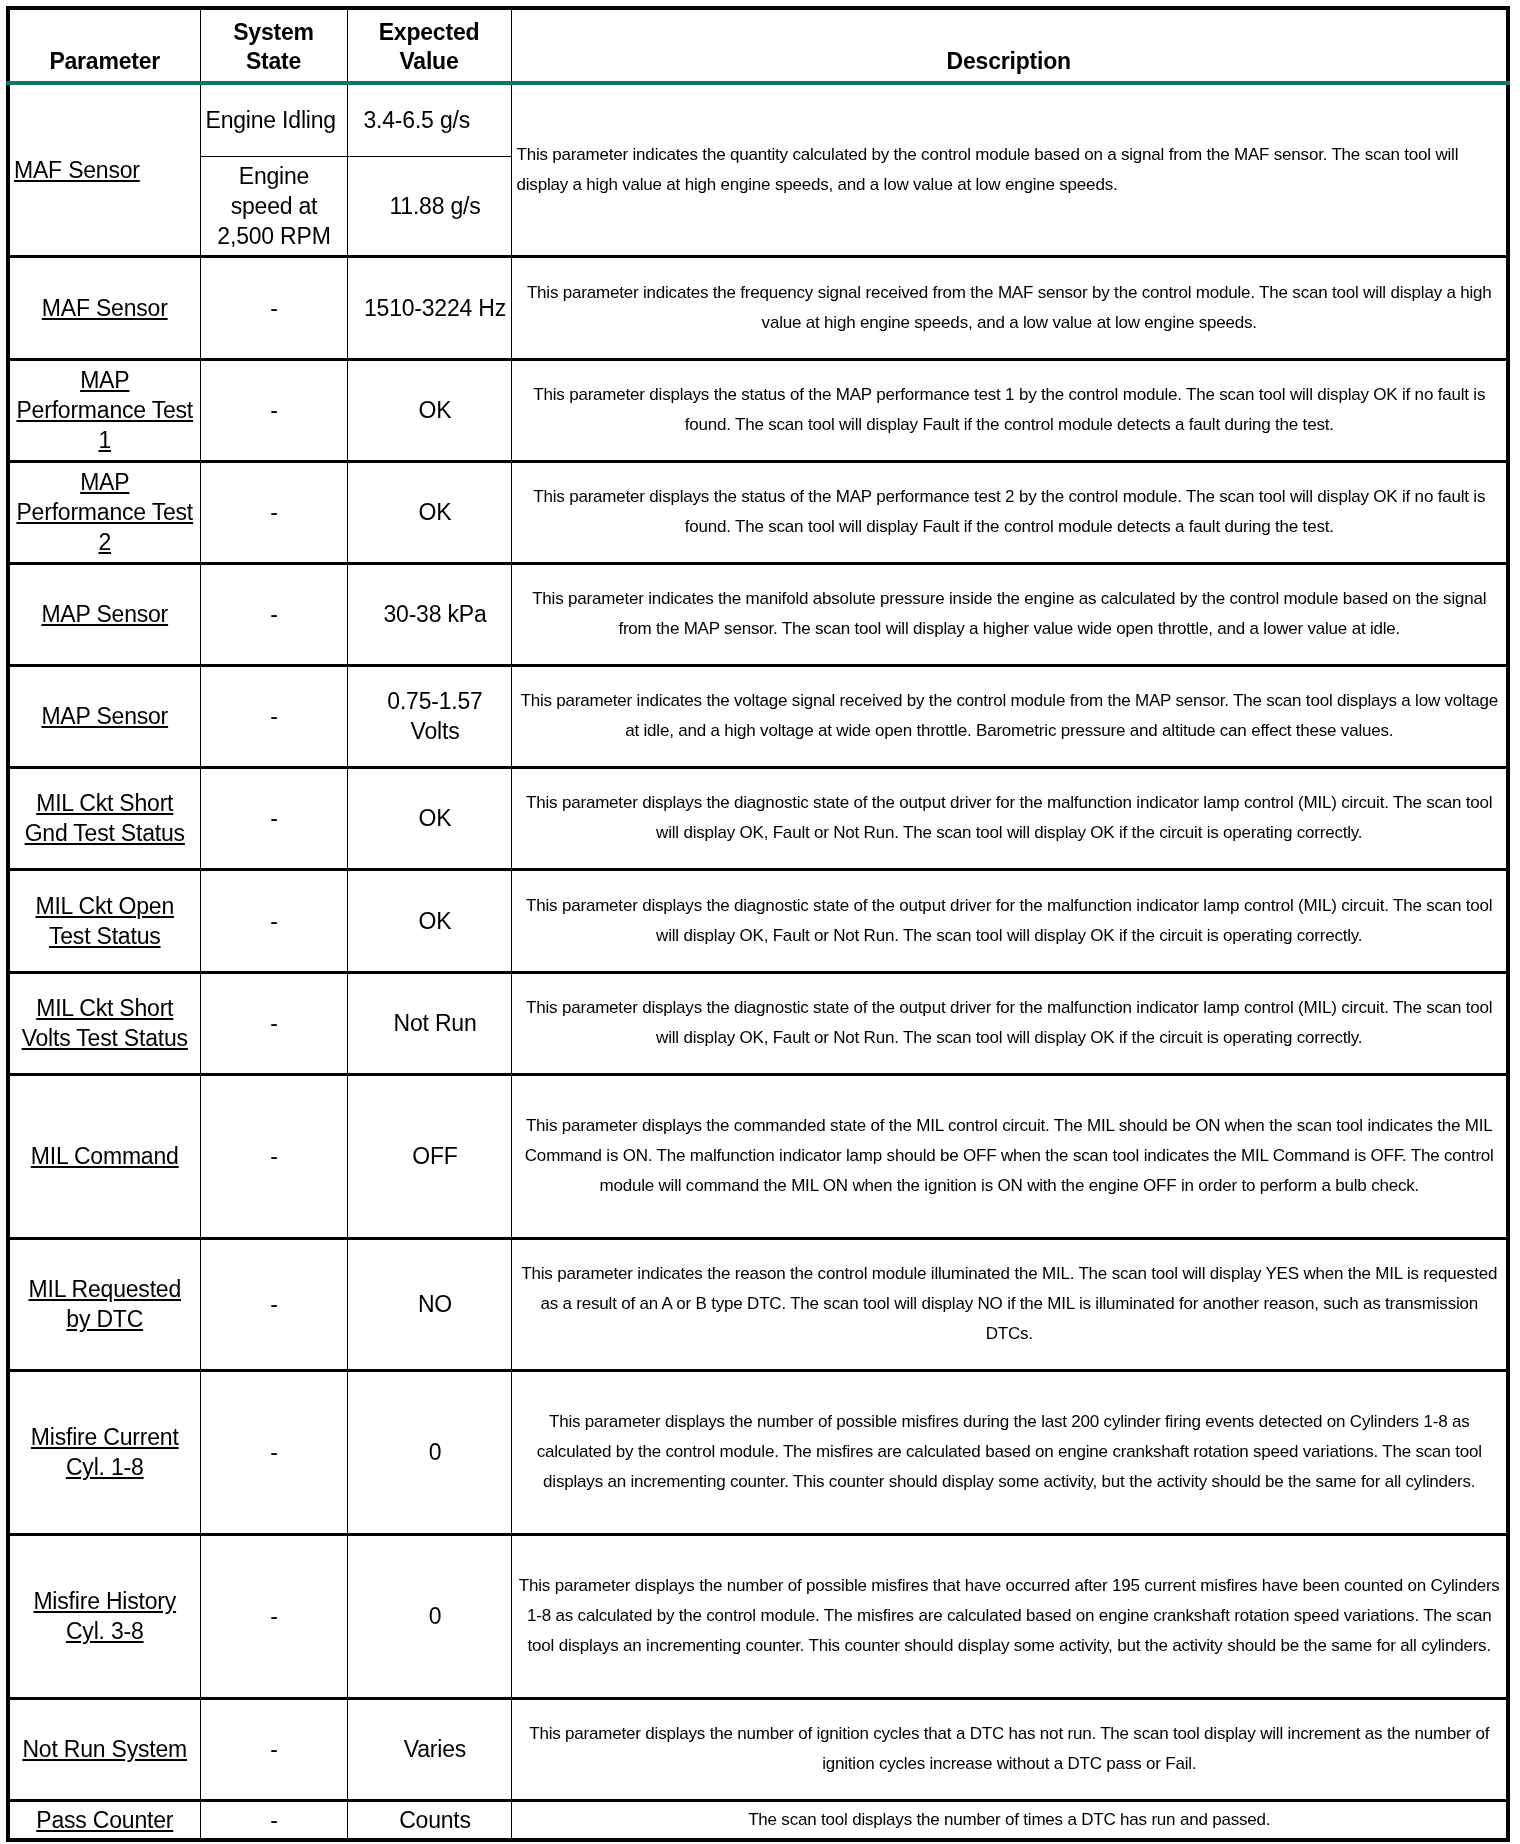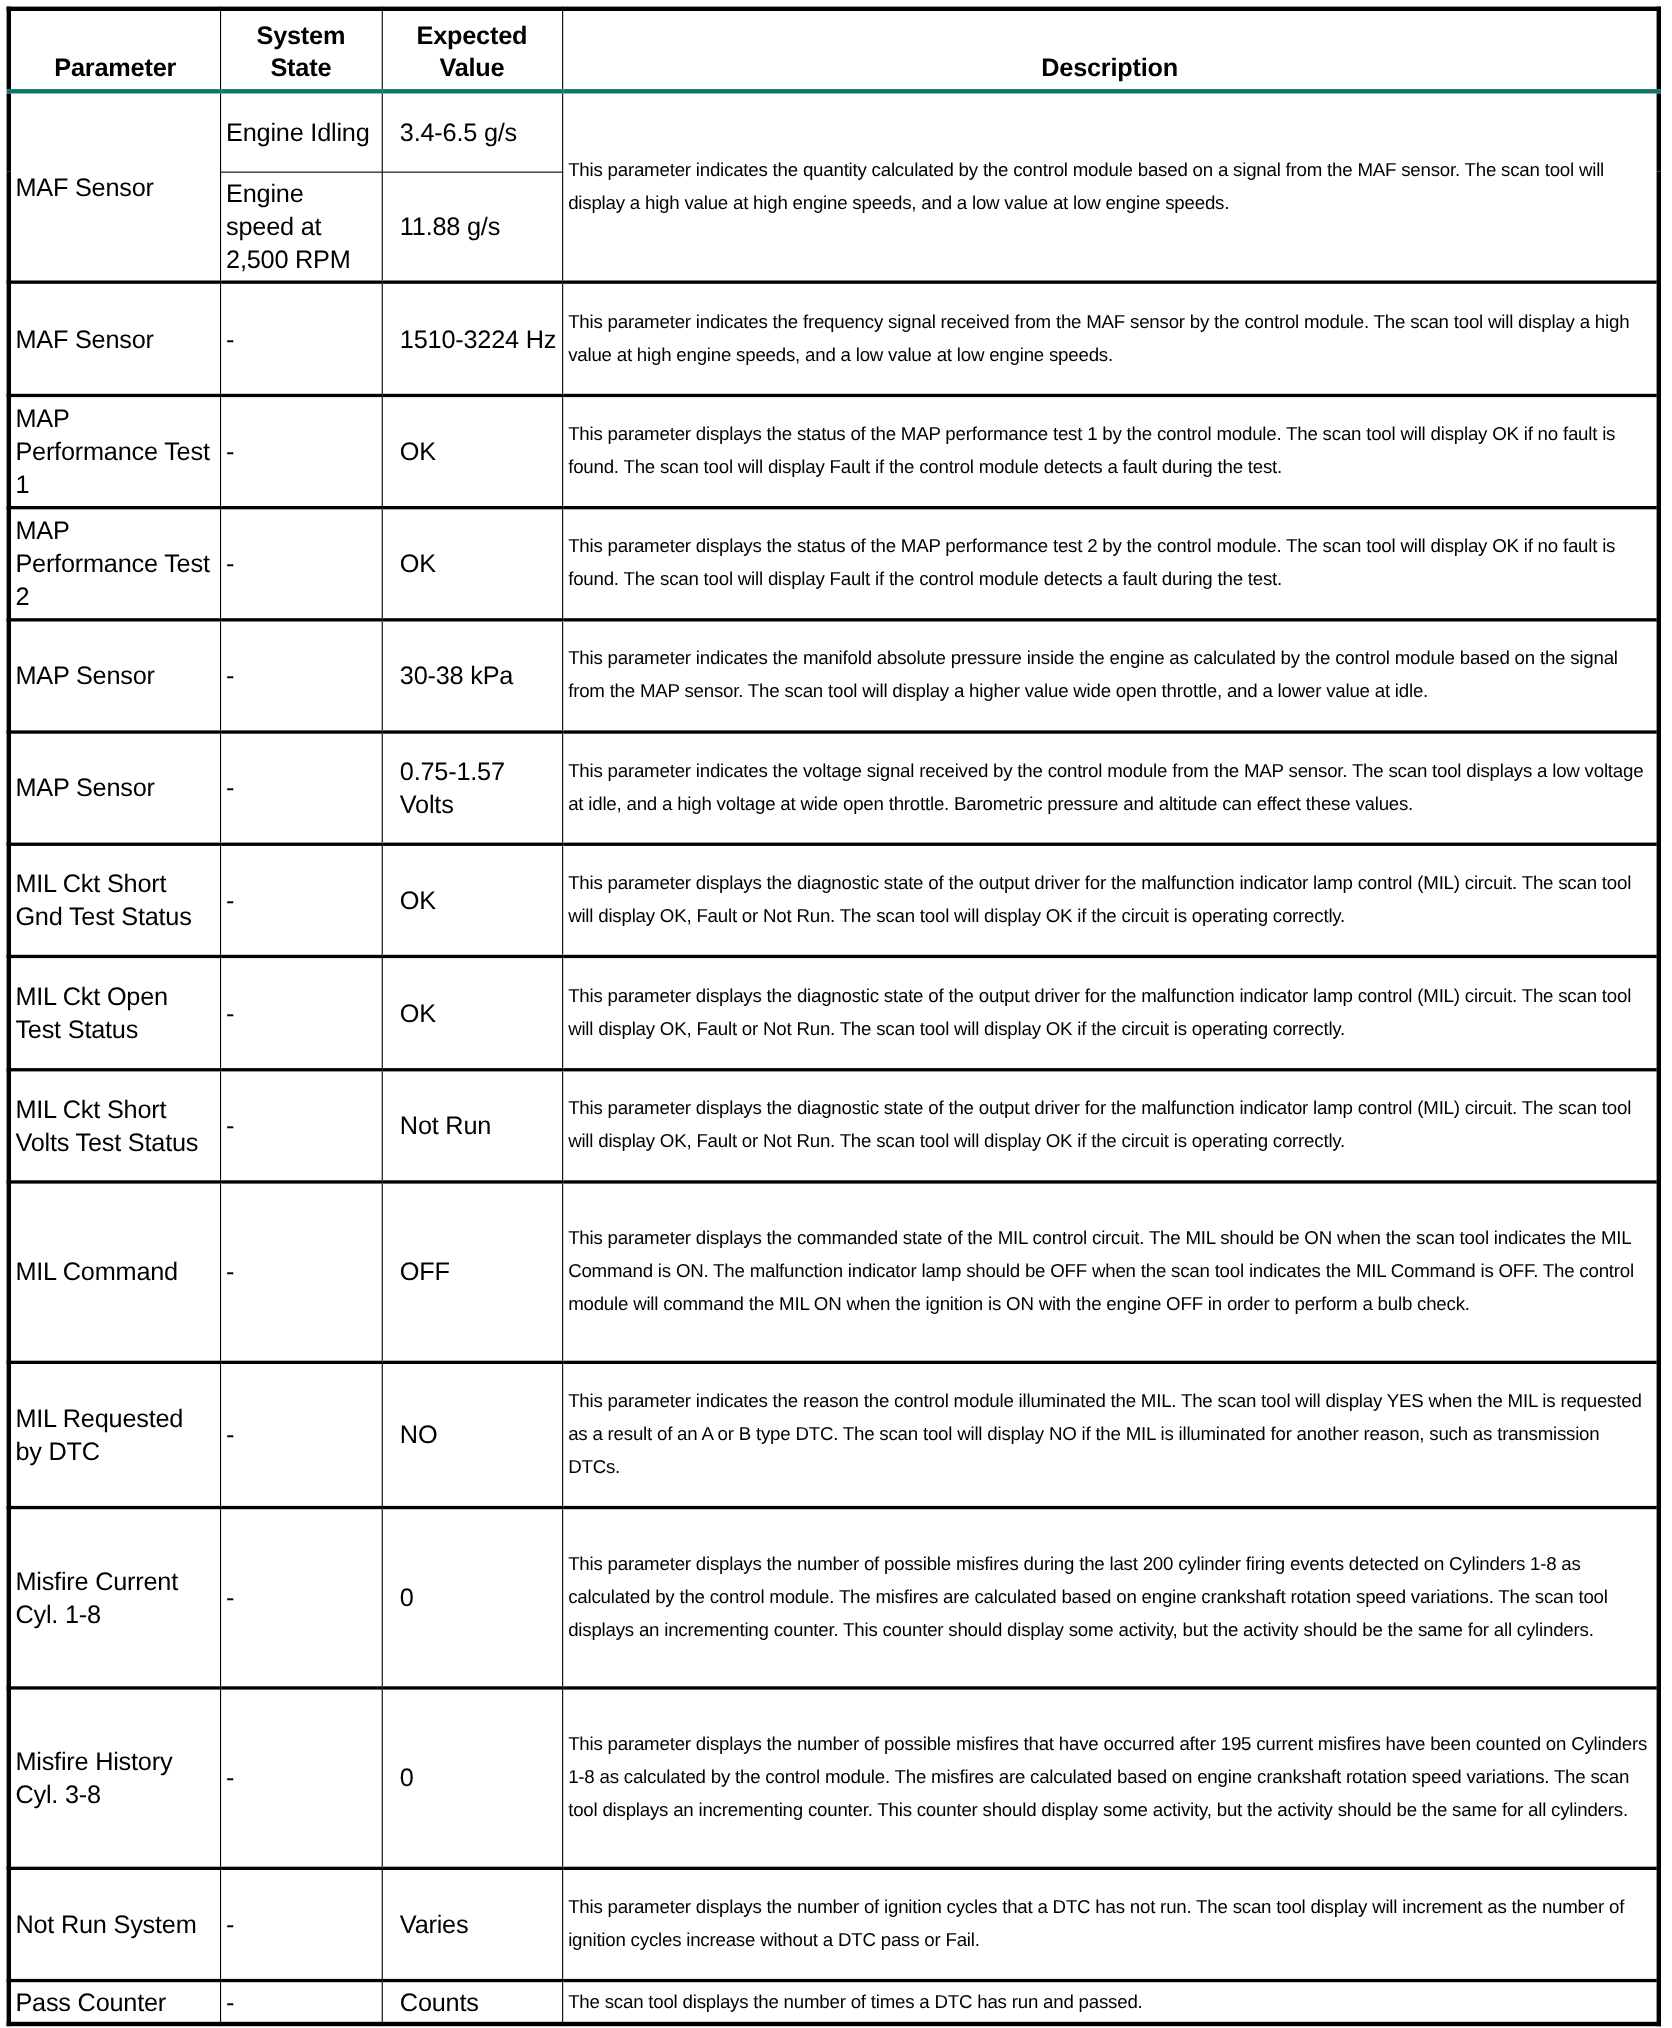--- a/index.html
+++ b/index.html
@@ -31,24 +31,24 @@
   }
   table.params th {
     font-weight: bold;
     text-align: center;
     vertical-align: bottom;
     padding-bottom: 5px;
     height: 66px;
     line-height: 29px;
     border-bottom: 4px solid #0f766e;
   }
-  table.params tr.row > td { border-bottom-width: 3px; }
+  table.params tr.row > td { border-bottom-width: 3px; text-align: center; }
   table.params td.sub-top { border-bottom-width: 1px !important; }
   table.params td.desc { padding: 3px 4px 3px 5px; font-size: 17px; }
-  table.params td.param { padding-left: 4px; }
+  table.params td.param { padding-left: 4px; text-decoration: underline; }
   table.params td.state { padding-left: 5px; }
   table.params td.value { padding-left: 16px; }
 </style>
 </head>
 <body>
 
 <div class="doc">
   <table class="params">
     <colgroup>
       <col class="c1">

